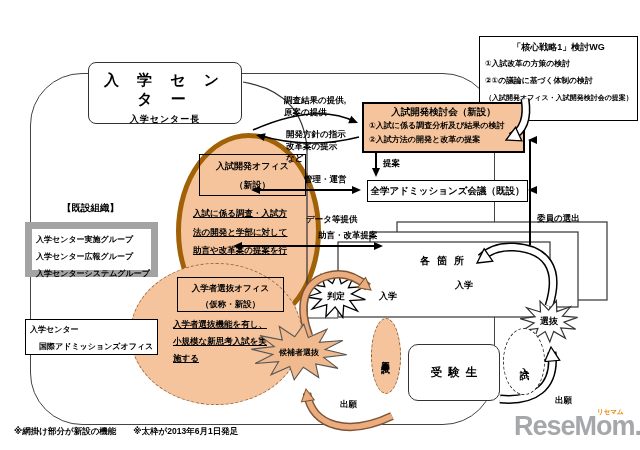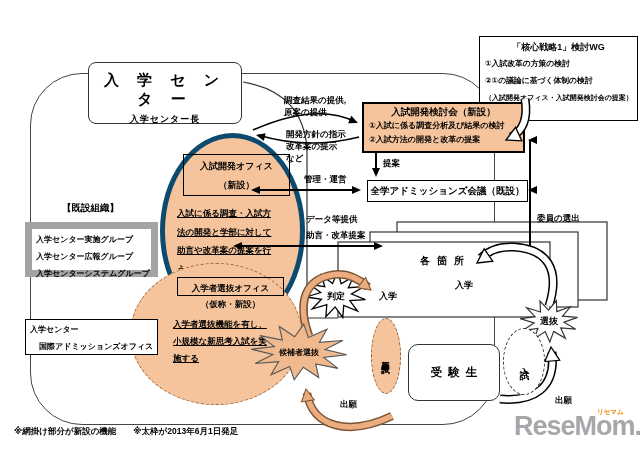--- a/index.html
+++ b/index.html
@@ -13,25 +13,25 @@
   #admission-center .t{font-size:15px;font-weight:bold;letter-spacing:7px;margin-top:8px;}
   #admission-center .s{font-size:9px;margin-top:4px;letter-spacing:1px;font-weight:bold;}
   #wg-box{left:479px;top:36px;width:159px;height:85px;background:#fff;border:1px solid #000;padding:4px 3px;}
   #wg-box .wt{font-size:9px;font-weight:bold;text-align:center;margin-bottom:1px;}
   #wg-box .wi{font-size:7.8px;line-height:17px;padding-left:2px;font-weight:bold;}
   #wg-box .wi.small{font-size:7px;}
   #kento-box{left:362px;top:102px;width:163px;height:51px;background:#F5C49C;border:2.5px solid #000;}
   #kento-box .kt{font-size:9.5px;font-weight:bold;text-align:center;margin-top:2px;}
   #kento-box .ki{font-size:8px;line-height:14px;padding-left:5px;font-weight:bold;}
   #zengaku-box{left:367px;top:180px;width:161px;height:22px;background:#fff;border:1px solid #000;text-align:center;line-height:20px;font-size:9.5px;font-weight:bold;}
-  #dev-office{left:160px;top:133px;width:145px;height:196px;background:#F5C49C;border:5px solid #0c4a6e;border-radius:50%;}
+  #dev-office{left:176px;top:133px;width:145px;height:196px;background:#F5C49C;border:5px solid #a16207;border-radius:50%;}
   #dev-office .ibox{position:absolute;left:18px;top:16px;width:107px;height:42px;border:1px solid #000;text-align:center;font-size:9px;font-weight:bold;line-height:19px;padding-top:2px;box-sizing:border-box;}
   #dev-office .desc{position:absolute;left:12px;top:66px;width:126px;font-size:8.5px;font-weight:bold;line-height:18.5px;text-decoration:underline;}
   #sel-office{left:130px;top:263px;width:172px;height:142px;background:#F5C49C;border:1.5px dashed #a06a40;border-radius:50%;}
-  #sel-office .ibox{position:absolute;left:46px;top:13px;width:107px;height:19px;border:1px solid #000;text-align:center;font-size:8.5px;font-weight:bold;line-height:16px;padding-top:2px;box-sizing:border-box;}
+  #sel-office .ibox{position:absolute;left:46px;top:13px;width:107px;height:35px;border:1px solid #000;text-align:center;font-size:8.5px;font-weight:bold;line-height:16px;padding-top:2px;box-sizing:border-box;}
   #sel-office .desc{position:absolute;left:42px;top:52px;width:122px;font-size:8.5px;font-weight:bold;line-height:17px;text-decoration:underline;}
   #group-box-1{left:25px;top:222px;width:133px;height:55px;border:7px solid #a3a3a3;background:#fff;padding:2px 4px;}
   #group-box-2{left:25px;top:287px;width:133px;height:36px;border:1px solid #000;background:#fff;padding:1px 4px;margin-top:32px;}
   .gline{font-size:8px;line-height:17px;font-weight:600;white-space:nowrap;}
   .gline.ind{padding-left:9px;}
   #jukensei-box{left:408px;top:344px;width:92px;height:57px;background:#fff;border:1.3px solid #333;border-radius:10px;text-align:center;line-height:55px;font-size:11.5px;font-weight:bold;letter-spacing:6px;text-indent:6px;}
   .vert-ellipse{position:absolute;z-index:4;border-radius:50%;display:flex;align-items:center;justify-content:center;box-sizing:border-box;}
   #shinshiko-ellipse{left:371px;top:318px;width:30px;height:76px;background:#F5C49C;border:1.5px dashed #8a5a30;}
   #nyushi-ellipse{left:503px;top:328px;width:42px;height:67px;background:#fff;border:1.5px dashed #333;}
   .vtext{writing-mode:vertical-rl;text-orientation:upright;font-weight:bold;font-size:8.5px;letter-spacing:1px;}
@@ -170,21 +170,21 @@
   </div>
 
   <div class="lbl" style="left:284px;top:95px;">調査結果の提供,</div>
   <div class="lbl" style="left:284px;top:107px;">原案の提供</div>
   <div class="lbl" style="left:286px;top:129px;">開発方針の指示</div>
   <div class="lbl" style="left:286px;top:141px;">改革案の提示</div>
   <div class="lbl" style="left:286px;top:153px;">など</div>
   <div class="lbl" style="left:304px;top:174px;">管理・運営</div>
   <div class="lbl" style="left:383px;top:158px;font-family:Liberation Serif, serif;">提案</div>
   <div class="lbl" style="left:306px;top:214px;">データ等提供</div>
-  <div class="lbl" style="left:306px;top:230px;">助言・改革提案</div>
+  <div class="lbl" style="left:318px;top:230px;">助言・改革提案</div>
   <div class="lbl" style="left:537px;top:213px;">委員の選出</div>
   <div class="lbl" id="lab-kakubasho">各箇所</div>
   <div class="lbl" style="left:455px;top:280px;font-size:9px;">入学</div>
   <div class="lbl" style="left:379px;top:291px;font-size:9px;">入学</div>
   <div class="lbl" style="left:327px;top:291px;font-size:9px;">判定</div>
   <div class="lbl" style="left:540px;top:316px;font-size:9px;">選抜</div>
   <div class="lbl" style="left:279px;top:347px;font-size:8px;">候補者選抜</div>
   <div class="lbl" style="left:340px;top:399px;">出願</div>
   <div class="lbl" style="left:555px;top:395px;">出願</div>
 

